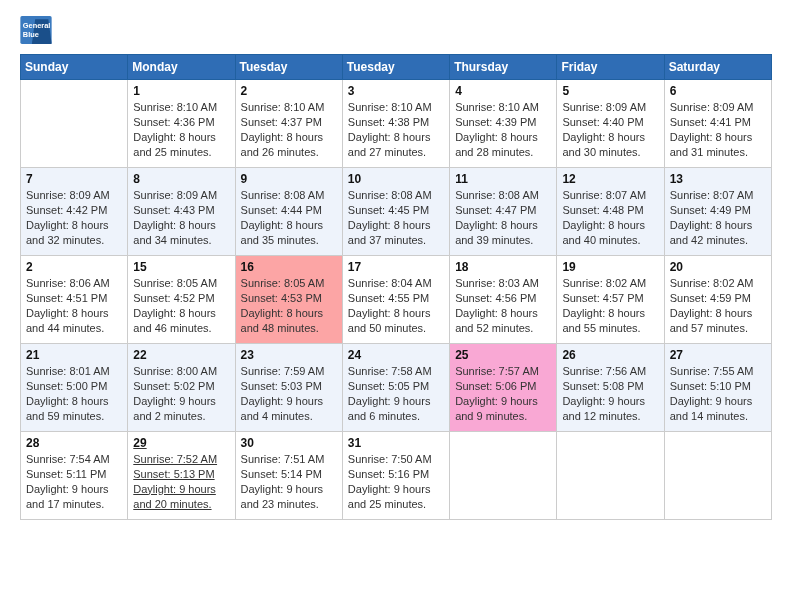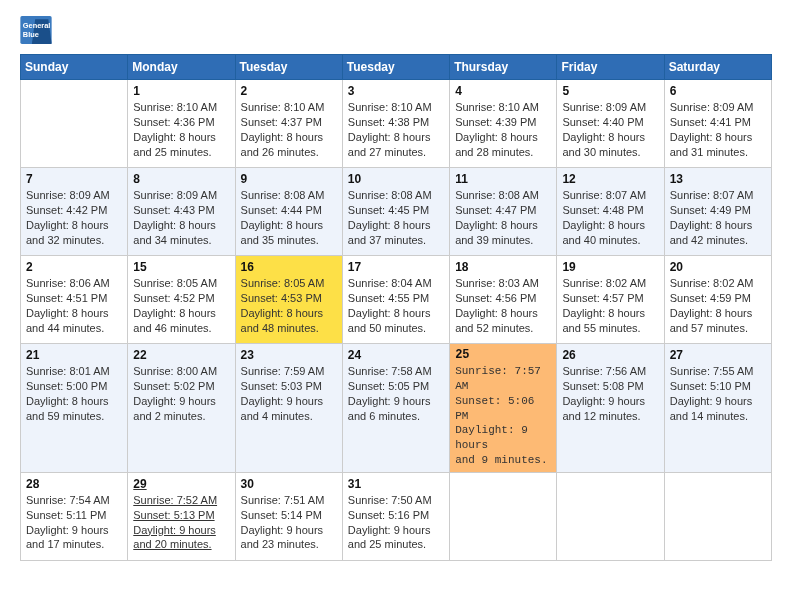--- a/index.html
+++ b/index.html
@@ -184,21 +184,21 @@
         </tr>
         <tr>
           <td style="background: rgb(255, 255, 255);">
             <span class="day-num">2</span>
             <div class="day-info">Sunrise: 8:06 AM<br>Sunset: 4:51 PM<br>Daylight: 8 hours<br>and 44 minutes.</div>
           </td>
           <td style="background: rgb(255, 255, 255); margin-top: 46px;">
             <span class="day-num">15</span>
             <div class="day-info">Sunrise: 8:05 AM<br>Sunset: 4:52 PM<br>Daylight: 8 hours<br>and 46 minutes.</div>
           </td>
-          <td style="background: #fde047;">
+          <td style="background: #fca5a5;">
             <span class="day-num">16</span>
             <div class="day-info">Sunrise: 8:05 AM<br>Sunset: 4:53 PM<br>Daylight: 8 hours<br>and 48 minutes.</div>
           </td>
           <td style="background: rgb(255, 255, 255);">
             <span class="day-num">17</span>
             <div class="day-info">Sunrise: 8:04 AM<br>Sunset: 4:55 PM<br>Daylight: 8 hours<br>and 50 minutes.</div>
           </td>
           <td style="background: rgb(255, 255, 255);">
             <span class="day-num">18</span>
             <div class="day-info">Sunrise: 8:03 AM<br>Sunset: 4:56 PM<br>Daylight: 8 hours<br>and 52 minutes.</div>
@@ -222,21 +222,21 @@
             <div class="day-info">Sunrise: 8:00 AM<br>Sunset: 5:02 PM<br>Daylight: 9 hours<br>and 2 minutes.</div>
           </td>
           <td style="background: rgb(238, 243, 251);">
             <span class="day-num">23</span>
             <div class="day-info">Sunrise: 7:59 AM<br>Sunset: 5:03 PM<br>Daylight: 9 hours<br>and 4 minutes.</div>
           </td>
           <td style="background: rgb(238, 243, 251);">
             <span class="day-num">24</span>
             <div class="day-info">Sunrise: 7:58 AM<br>Sunset: 5:05 PM<br>Daylight: 9 hours<br>and 6 minutes.</div>
           </td>
-          <td style="background: #fdba74; font-family: Liberation Mono, monospace;">
+          <td style="background: #f9a8d4;">
             <span class="day-num">25</span>
             <div class="day-info">Sunrise: 7:57 AM<br>Sunset: 5:06 PM<br>Daylight: 9 hours<br>and 9 minutes.</div>
           </td>
           <td style="background: rgb(238, 243, 251);">
             <span class="day-num">26</span>
             <div class="day-info">Sunrise: 7:56 AM<br>Sunset: 5:08 PM<br>Daylight: 9 hours<br>and 12 minutes.</div>
           </td>
           <td style="background: rgb(238, 243, 251);">
             <span class="day-num">27</span>
             <div class="day-info">Sunrise: 7:55 AM<br>Sunset: 5:10 PM<br>Daylight: 9 hours<br>and 14 minutes.</div>

